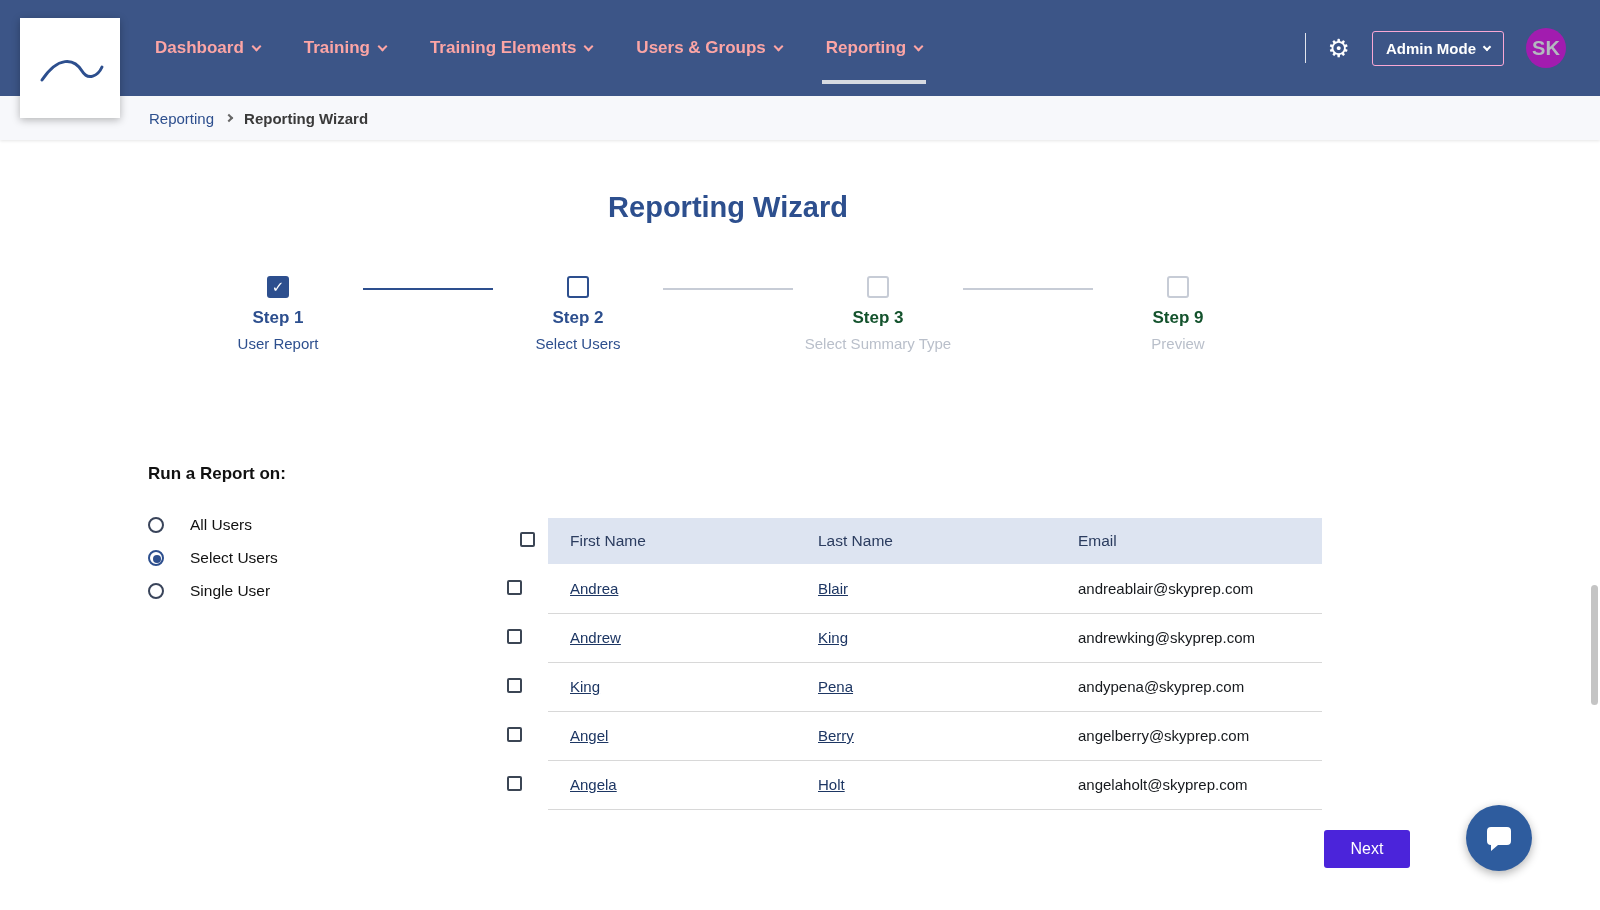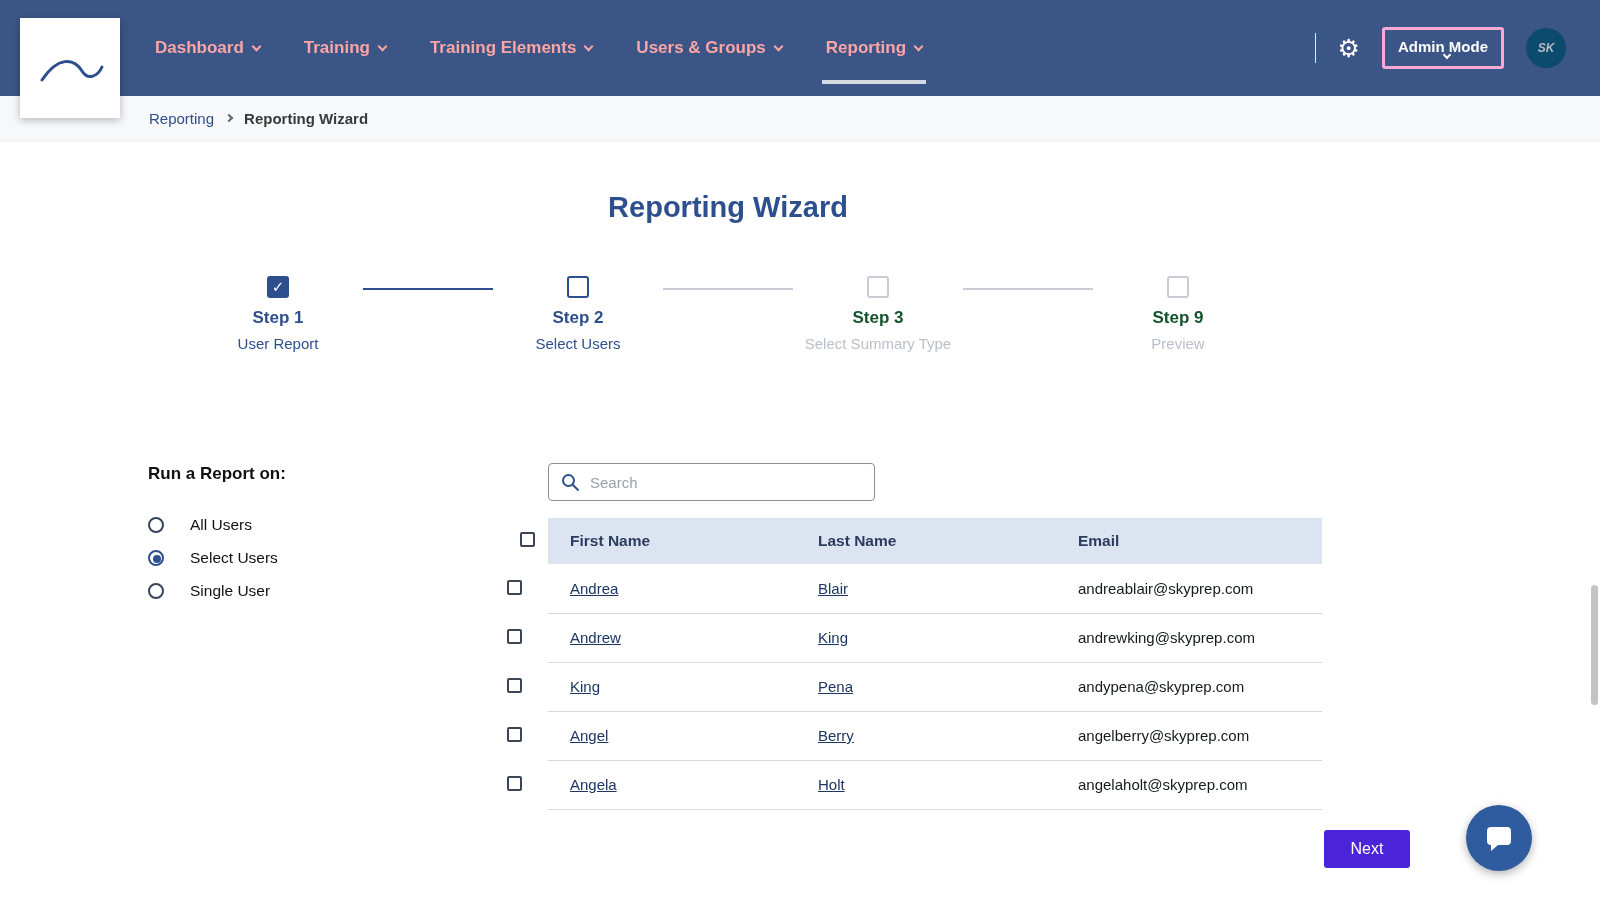--- a/index.html
+++ b/index.html
@@ -15,24 +15,24 @@
   .nav-item { position:relative; display:flex; align-items:center; color:#fca5a5; font-size:17px;
               font-weight:bold; cursor:pointer; white-space:nowrap; }
   .nav-item.active::after { content:""; position:absolute; left:-4px; right:-4px; bottom:-26px;
               height:4px; background:#d6dae2; }
   .chev { display:inline-block; width:7px; height:7px; border-right:2px solid currentColor;
           border-bottom:2px solid currentColor; transform:rotate(45deg); margin-left:9px; margin-top:-4px; }
   .nav-right { margin-left:auto; display:flex; align-items:center; gap:22px; padding-right:34px; }
   .nav-divider { width:1px; height:30px; background:rgba(255,255,255,.85); }
   .gear { color:#fff; font-size:25px; line-height:1; cursor:pointer; font-family:"DejaVu Sans",sans-serif; }
   .admin-btn { display:flex; align-items:center; color:#fff; font-size:15px; font-weight:bold;
-               border:3px solid #f9a8d4; border-radius:3px; padding:8px 13px; cursor:pointer; background:transparent;flex-direction:column; }
+               border:1px solid #f9a8d4; border-radius:3px; padding:8px 13px; cursor:pointer; background:transparent; }
   .admin-btn .chev { width:6px; height:6px; margin-left:8px; margin-top:-3px; }
-  .avatar { width:40px; height:40px; border-radius:50%; background:#0c4a6e; color:#b3b9bf;
-            display:flex; align-items:center; justify-content:center; font-size:12px; font-weight:bold; cursor:pointer;font-style:italic; }
+  .avatar { width:40px; height:40px; border-radius:50%; background:#a21caf; color:#b3b9bf;
+            display:flex; align-items:center; justify-content:center; font-size:20px; font-weight:bold; cursor:pointer; }
 
   
   .breadcrumb { position:absolute; top:96px; left:0; width:1600px; height:44px; background:#f7f8fb;
                 display:flex; align-items:center; gap:12px; padding-left:149px;
                 box-shadow:0 1px 3px rgba(0,0,0,.10); font-size:15px; }
   .bc-link { color:#2d4f8e; cursor:pointer; }
   .bc-chev { display:inline-block; width:6px; height:6px; border-right:2px solid #666;
              border-bottom:2px solid #666; transform:rotate(-45deg); }
   .bc-current { color:#3a3a3a; font-weight:bold; }
 
@@ -71,21 +71,21 @@
                       font-family:"Liberation Sans",sans-serif; background:transparent; }
   .search-box input::placeholder { color:#9aa0a8; }
 
   
   .table-wrap { position:absolute; left:504px; top:518px; }
   table.users-table { border-collapse:collapse; width:818px; table-layout:fixed; }
   .cb-cell { width:44px; padding-left:3px; border:none !important; background:#fff !important; }
   .cbox { display:inline-block; width:15px; height:15px; border:2px solid #3b4554; border-radius:2px;
           background:#fff; cursor:pointer; }
   th.hdr { background:#dde4f1; height:46px; text-align:left; padding-left:22px;
-           font-size:15.5px; font-weight:bold; color:#2b3c5f; }
+           font-size:15.5px; font-weight:normal; color:#2b3c5f; }
   th.hdr.c1 { width:248px; } th.hdr.c2 { width:260px; } th.hdr.c3 { width:266px; }
   tbody td { height:49px; border-bottom:1px solid #d8d8d8; padding-left:22px; font-size:15px; color:#16191d; }
   a.ulink { color:#1d3663; text-decoration:underline; cursor:pointer; }
 
   
   .next-btn { position:absolute; left:1324px; top:830px; width:86px; height:38px; background:#4b24da;
               color:#fff; font-size:16px; border:none; border-radius:3px; display:flex;
               align-items:center; justify-content:center; cursor:pointer; font-family:"Liberation Sans",sans-serif; }
   .chat-bubble { position:absolute; left:1466px; top:805px; width:66px; height:66px; border-radius:50%;
                  background:#2e5c9e; display:flex; align-items:center; justify-content:center;
@@ -185,27 +185,20 @@
           <span class="radio selected"></span>
           <span>Select Users</span>
         </div>
         <div class="radio-row">
           <span class="radio"></span>
           <span>Single User</span>
         </div>
       </div>
   </div>
 
-  <div class="search-box">
-    <svg width="20" height="20" viewBox="0 0 20 20">
-      <circle cx="8.5" cy="8.5" r="5.5" fill="none" stroke="#2d4f8e" stroke-width="2"></circle>
-      <line x1="13" y1="13" x2="18" y2="18" stroke="#2d4f8e" stroke-width="2" stroke-linecap="round"></line>
-    </svg>
-    <input type="text" placeholder="Search" style="">
-  </div>
 
   <div class="table-wrap">
     <table class="users-table">
       <thead>
           <tr id="thead-row">
             <th class="cb-cell"><span class="cbox"></span></th>
             <th class="hdr c1">First Name</th>
             <th class="hdr c2">Last Name</th>
             <th class="hdr c3">Email</th>
           </tr>

